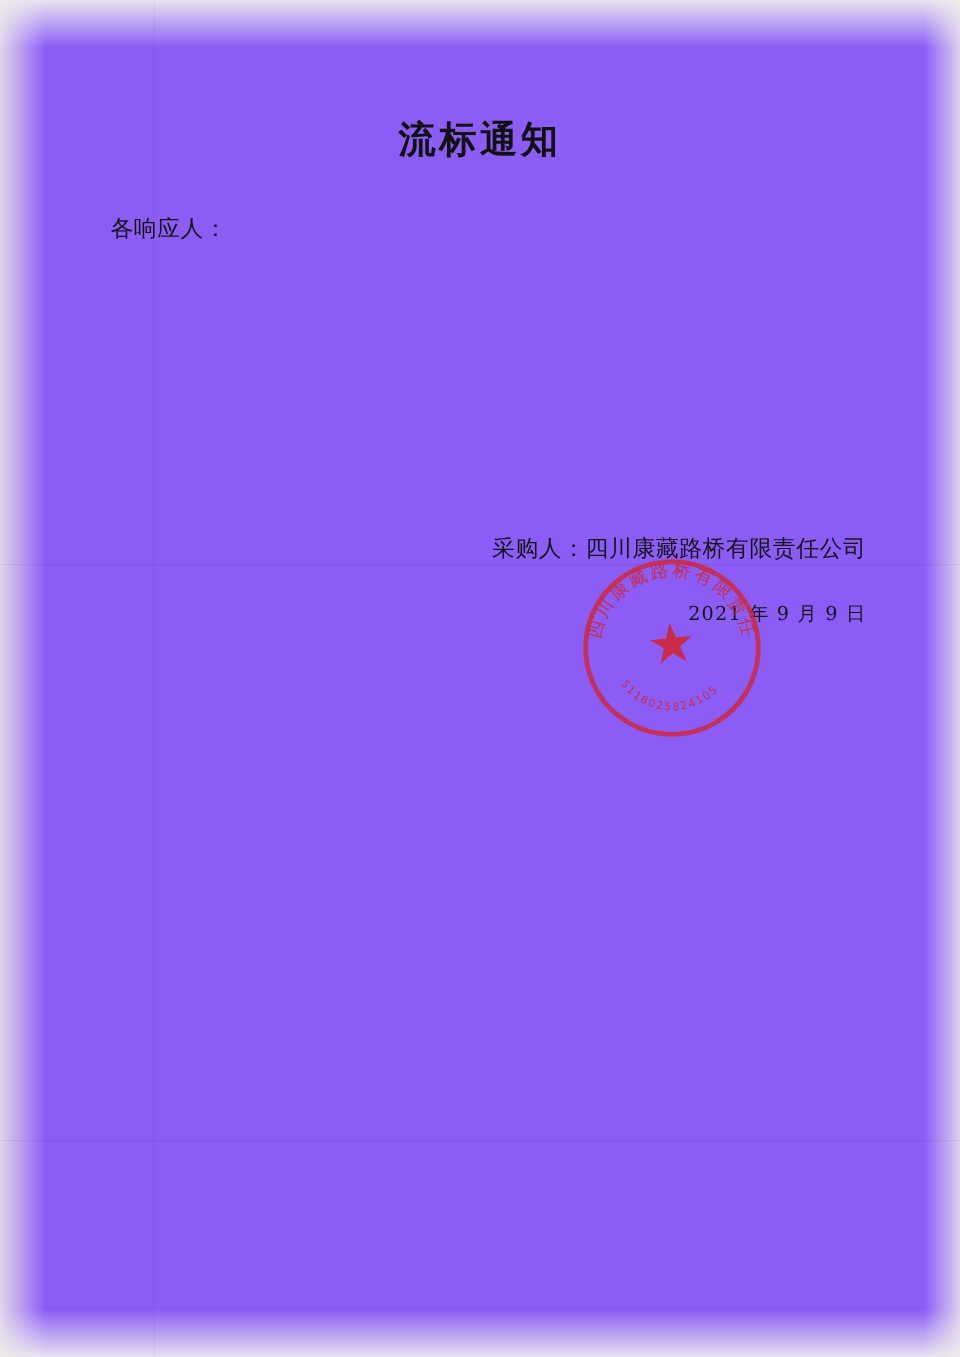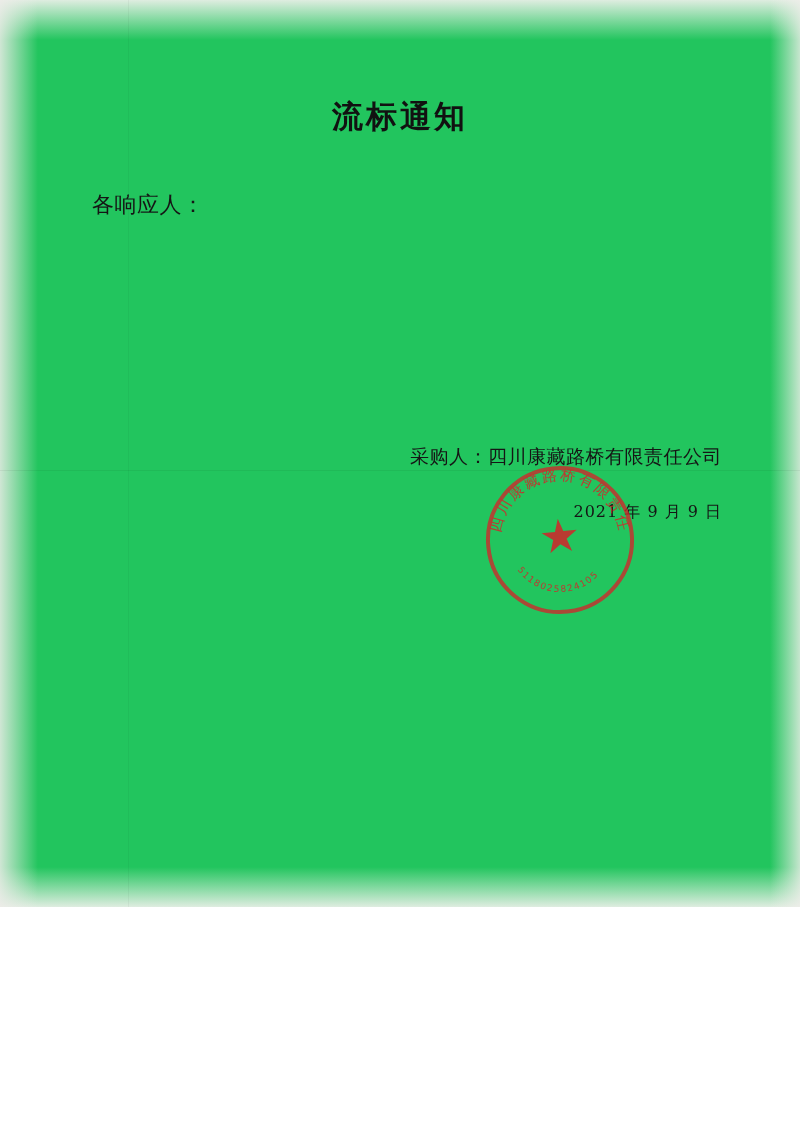--- a/index.html
+++ b/index.html
@@ -6,23 +6,23 @@
     margin: 0;
     padding: 0;
     background: #ffffff;
   }
   body {
     font-family: "DejaVu Serif", "Liberation Serif", serif;
   }
   .page {
     position: relative;
     width: 800px;
-    height: 907px;
+    height: 1131px;
     margin: 0 auto;
-    background: #22c55e;
+    background: #8b5cf6;
     overflow: hidden;
   }
   
   .paper-shade {
     position: absolute;
     inset: 0;
     background:
       linear-gradient(90deg, rgba(238,236,233,0.85) 0px, rgba(255,255,255,0) 38px),
       linear-gradient(270deg, rgba(240,238,235,0.8) 0px, rgba(255,255,255,0) 30px),
       linear-gradient(180deg, rgba(243,241,238,0.9) 0px, rgba(255,255,255,0) 40px),
@@ -52,23 +52,23 @@
     right: 0;
     text-align: center;
     font-size: 31px;
     font-weight: bold;
     letter-spacing: 3px;
     color: #111;
     font-family: "DejaVu Serif", "Liberation Serif", serif;
   }
   .salutation {
     position: absolute;
-    top: 190px;
+    top: 178px;
     left: 92px;
-    font-size: 22px;
+    font-size: 19px;
     color: #151515;
     letter-spacing: 0.5px;
   }
   .body-text {
     position: absolute;
     top: 233px;
     left: 92px;
     width: 630px;
     font-size: 19px;
     line-height: 42px;

